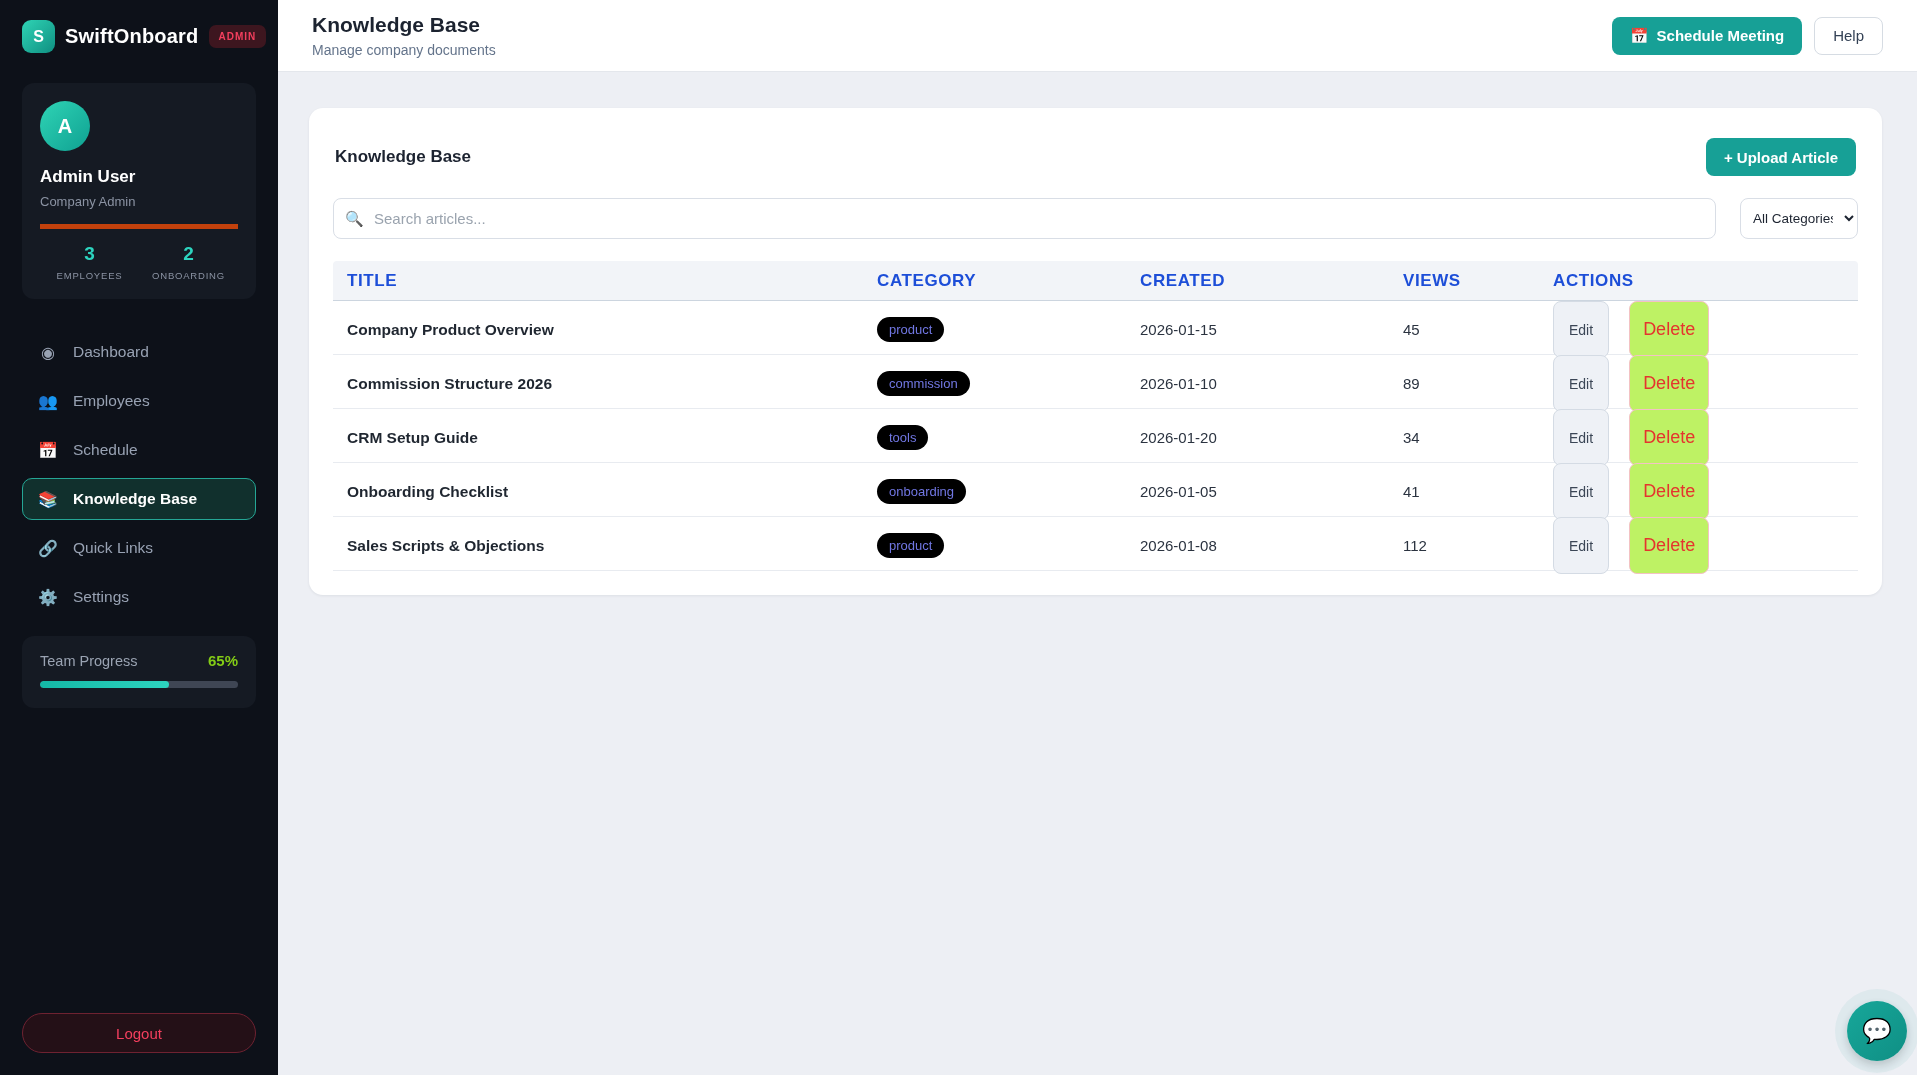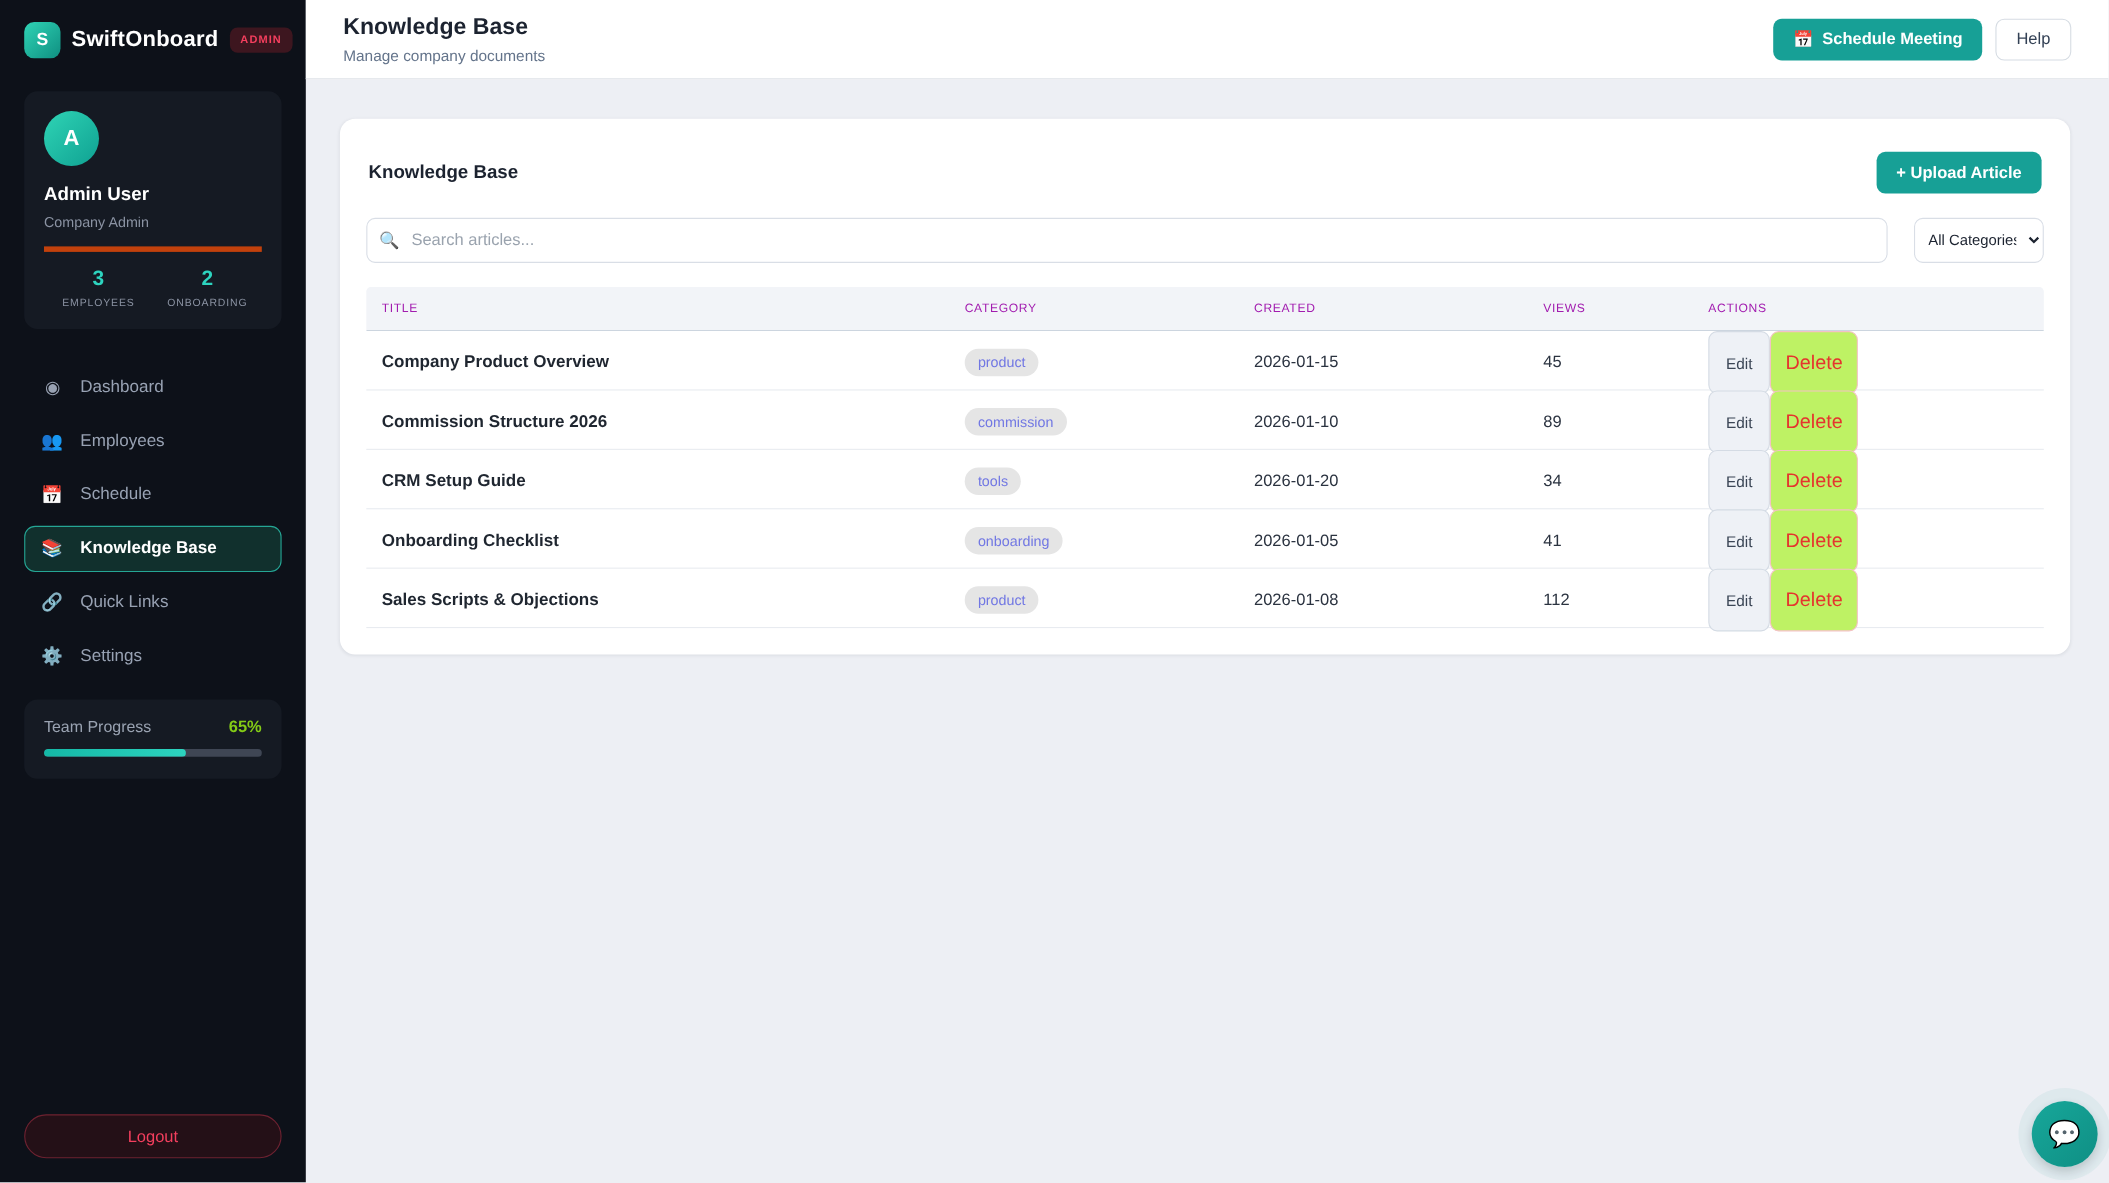--- a/index.html
+++ b/index.html
@@ -102,29 +102,29 @@
     width:118px; height:41px; border:1px solid #d9dee6; border-radius:8px;
     font-size:13.5px; font-family:inherit; color:#1c2330; background:#fff; padding:0 8px;
   }
 
   .table { width:100%; }
   .trow {
     display:grid; grid-template-columns:530px 263px 263px 150px 1fr;
     align-items:center;
   }
   .thead { background:#f2f4f8; height:40px; border-bottom:1px solid #ccd5df; border-radius:4px 4px 0 0; }
-  .th { font-size:11px; font-weight:normal; color:#a21caf; letter-spacing:.6px; padding:0 14px; }
+  .th { font-size:17px; font-weight:bold; color:#1d4ed8; letter-spacing:.6px; padding:0 14px; }
   .tr { height:54px; border-bottom:1px solid #e8ebf0; }
   .td { padding:0 14px; font-size:15px; color:#2b3340; }
   .td-title { font-weight:bold; color:#1f2630; font-size:15.5px; }
   .cat-badge {
-    display:inline-block; background:#e5e5e5; color:#7177e3;
+    display:inline-block; background:#000000; color:#7177e3;
     font-size:13px; padding:5px 12px; border-radius:13px;
   }
-  .actions { display:flex; gap:0; }
+  .actions { display:flex; gap:20px; }
   .btn-edit {
     background:#eef1f6; border:1px solid #d4dbe4; color:#3b4656;
     border-radius:8px; padding:7px 15px; font-size:14px; font-family:inherit; cursor:pointer;
   }
   .btn-delete {
     background:#bef264; border:1px solid #f3c2c4; color:#e5342e;
     border-radius:8px; padding:17px 13px; font-size:18px; font-family:inherit; cursor:pointer;
   }
 
   .chat-fab {

